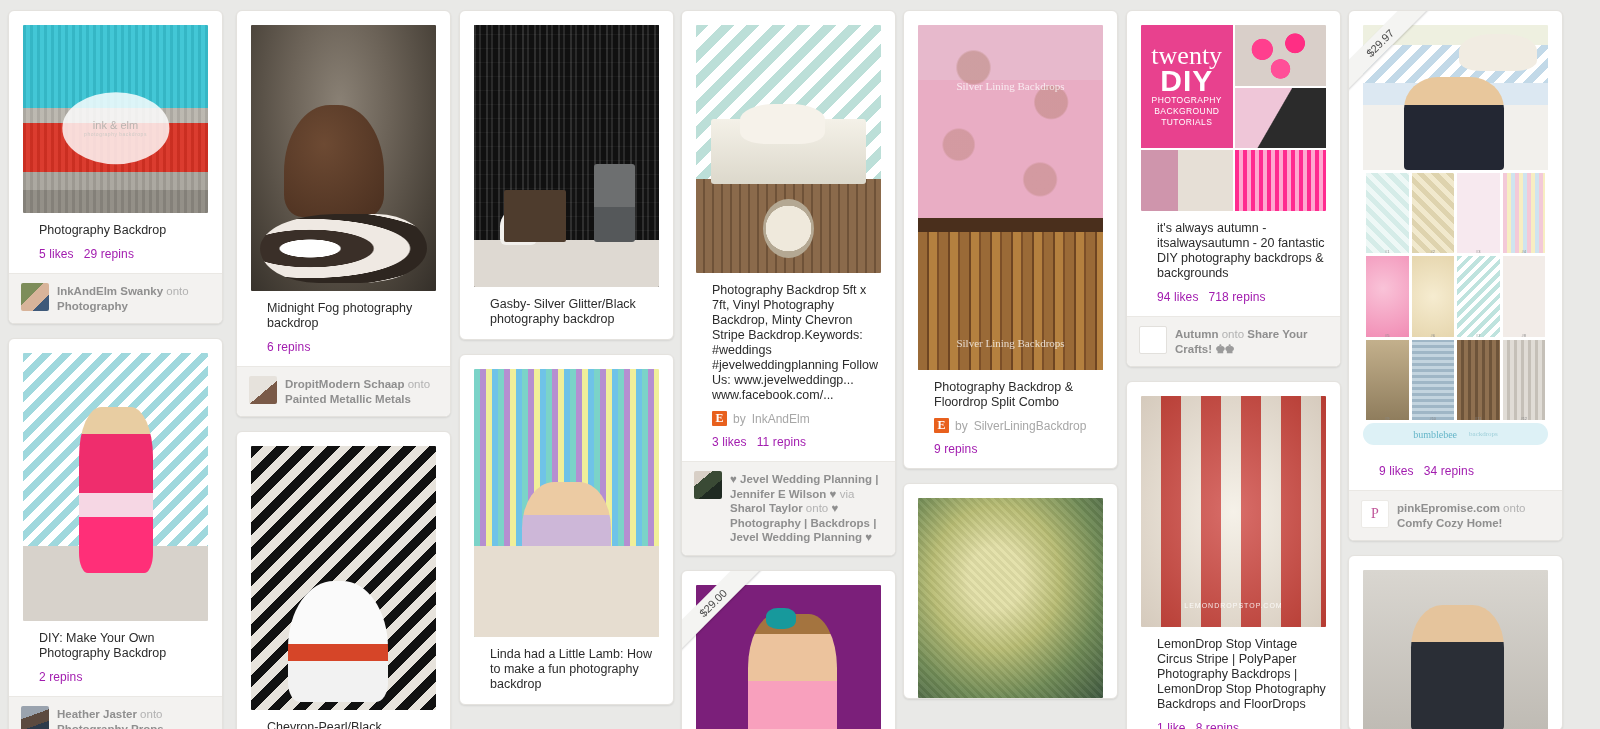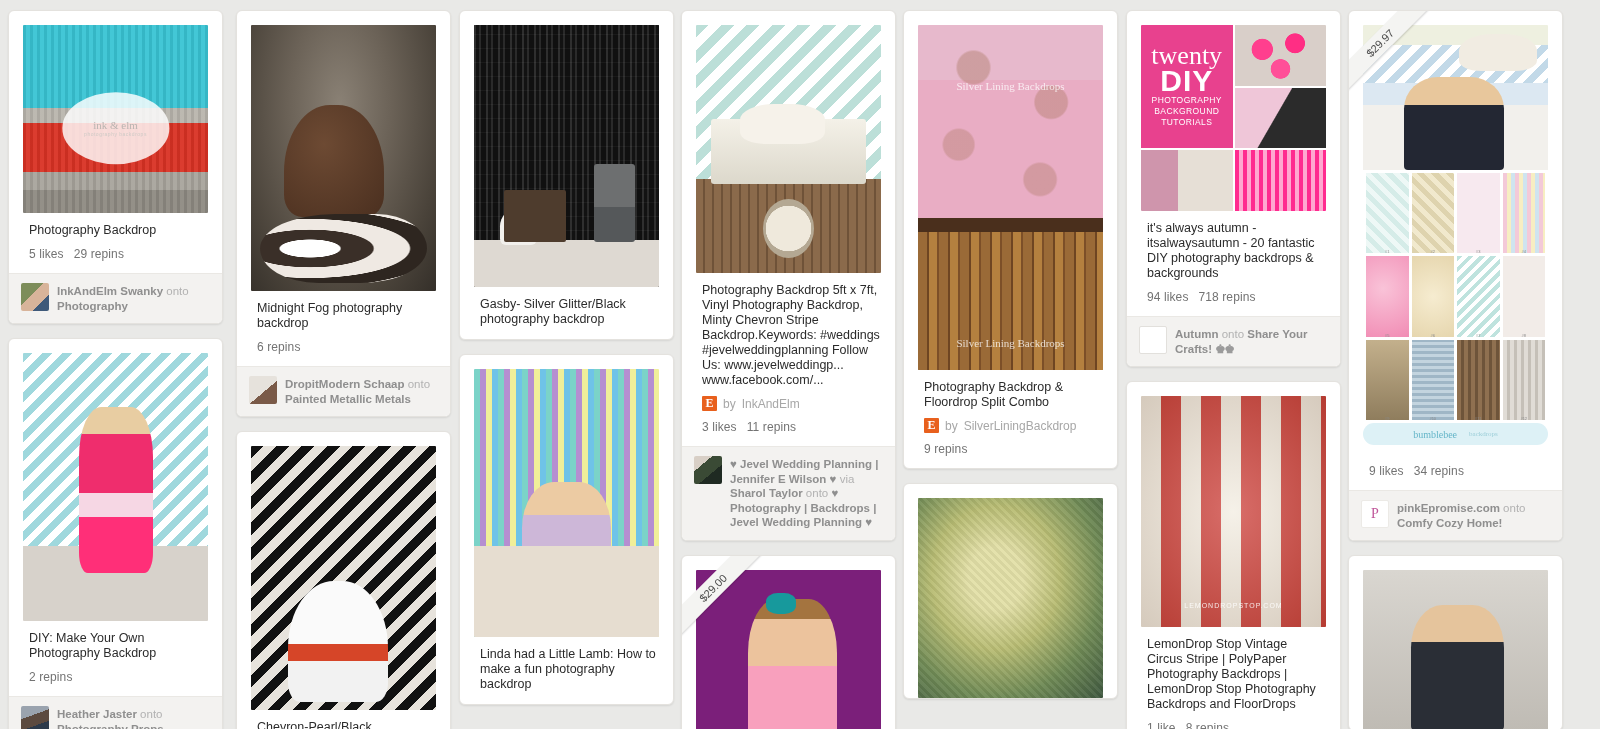--- a/index.html
+++ b/index.html
@@ -32,31 +32,31 @@
     padding: 14px 14px 0 14px;
     position: relative;
   }
   .thumb {
     width: 100%;
     display: block;
     border-radius: 1px;
     position: relative;
     overflow: hidden;
   }
-  .card-body { padding: 10px 14px 12px 20px; }
+  .card-body { padding: 10px 14px 12px 30px; }
   .pin-title {
     font-size: 12.5px;
     line-height: 15px;
     color: #2b2b2b;
     word-wrap: break-word;
   }
   .pin-stats {
     margin-top: 9px;
     font-size: 12px;
-    color: #737373;
+    color: #a21caf;
     letter-spacing: .1px;
   }
   .pin-stats span { margin-right: 10px; }
   .source-row {
     margin-top: 8px;
     font-size: 12px;
     color: #a7a7a7;
     display: flex;
     align-items: center;
     gap: 6px;
@@ -135,21 +135,21 @@
   }
 
   .red-wood { background:
       linear-gradient(180deg,#39c4d4 0 44%, #b9b5ad 44% 52%, #d93224 52% 78%, #a8a49c 78% 88%, #8e8a82 88% 100%);
   }
   .red-wood::after{content:"";position:absolute;inset:0;
     background:repeating-linear-gradient(90deg,rgba(0,0,0,.07) 0 3px,rgba(255,255,255,.05) 3px 7px);}
   .oval-wm{position:absolute;left:50%;top:55%;transform:translate(-50%,-50%);
     width:58%;height:38%;border-radius:50%;background:rgba(255,255,255,.82);
     display:flex;flex-direction:column;align-items:center;justify-content:center;}
-  .oval-wm i{font-style:normal;font-family:Liberation Serif, serif;color:#b9b4b0;font-size:11px;}
+  .oval-wm i{font-style:normal;font-family:Liberation Sans, sans-serif;color:#b9b4b0;font-size:11px;}
   .oval-wm s{text-decoration:none;font-size:5px;color:#cfcac6;letter-spacing:.5px;}
 
   .fog { background:
      radial-gradient(ellipse at 48% 30%, #8a8175 0%, #6b6257 38%, #4a433a 75%, #342f29 100%);}
   .chairbrown{position:absolute;left:18%;top:30%;width:54%;height:42%;
      background:radial-gradient(ellipse at 40% 35%,#6d4a33,#4a2f1f);
      border-radius:46% 46% 18% 18%/60% 60% 20% 20%;}
   .cowhide{position:absolute;left:5%;bottom:3%;width:90%;height:26%;
      background:radial-gradient(ellipse at 30% 50%,#fff 0 18%,#3a2f28 19% 38%,#efe9e3 39% 60%,#2e2620 61% 78%,#f2ece6 79% 100%);
      border-radius:45% 30% 40% 35%/50%;}

